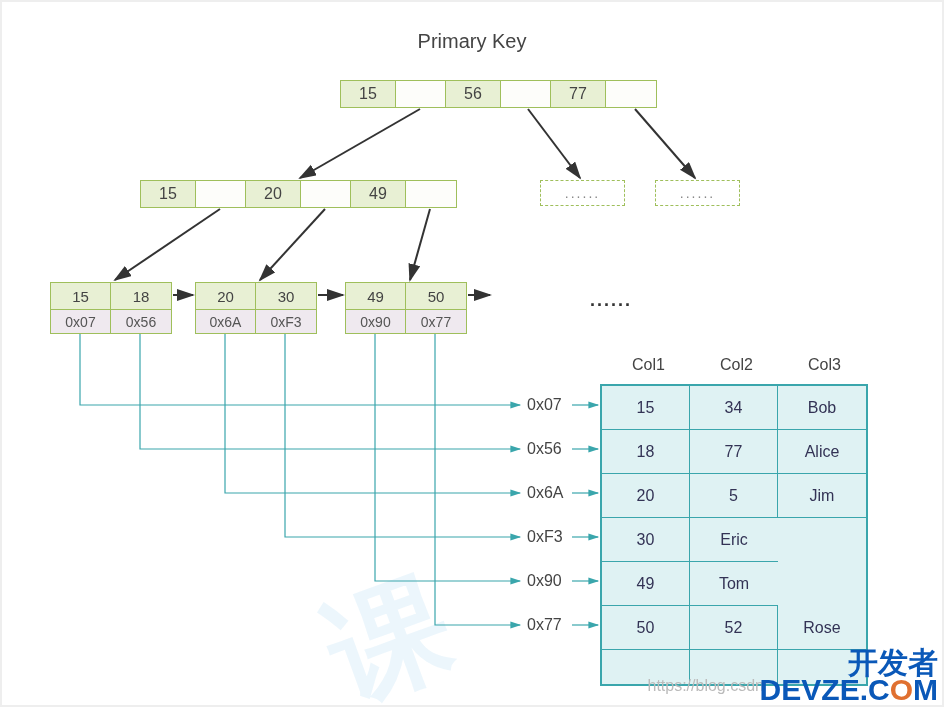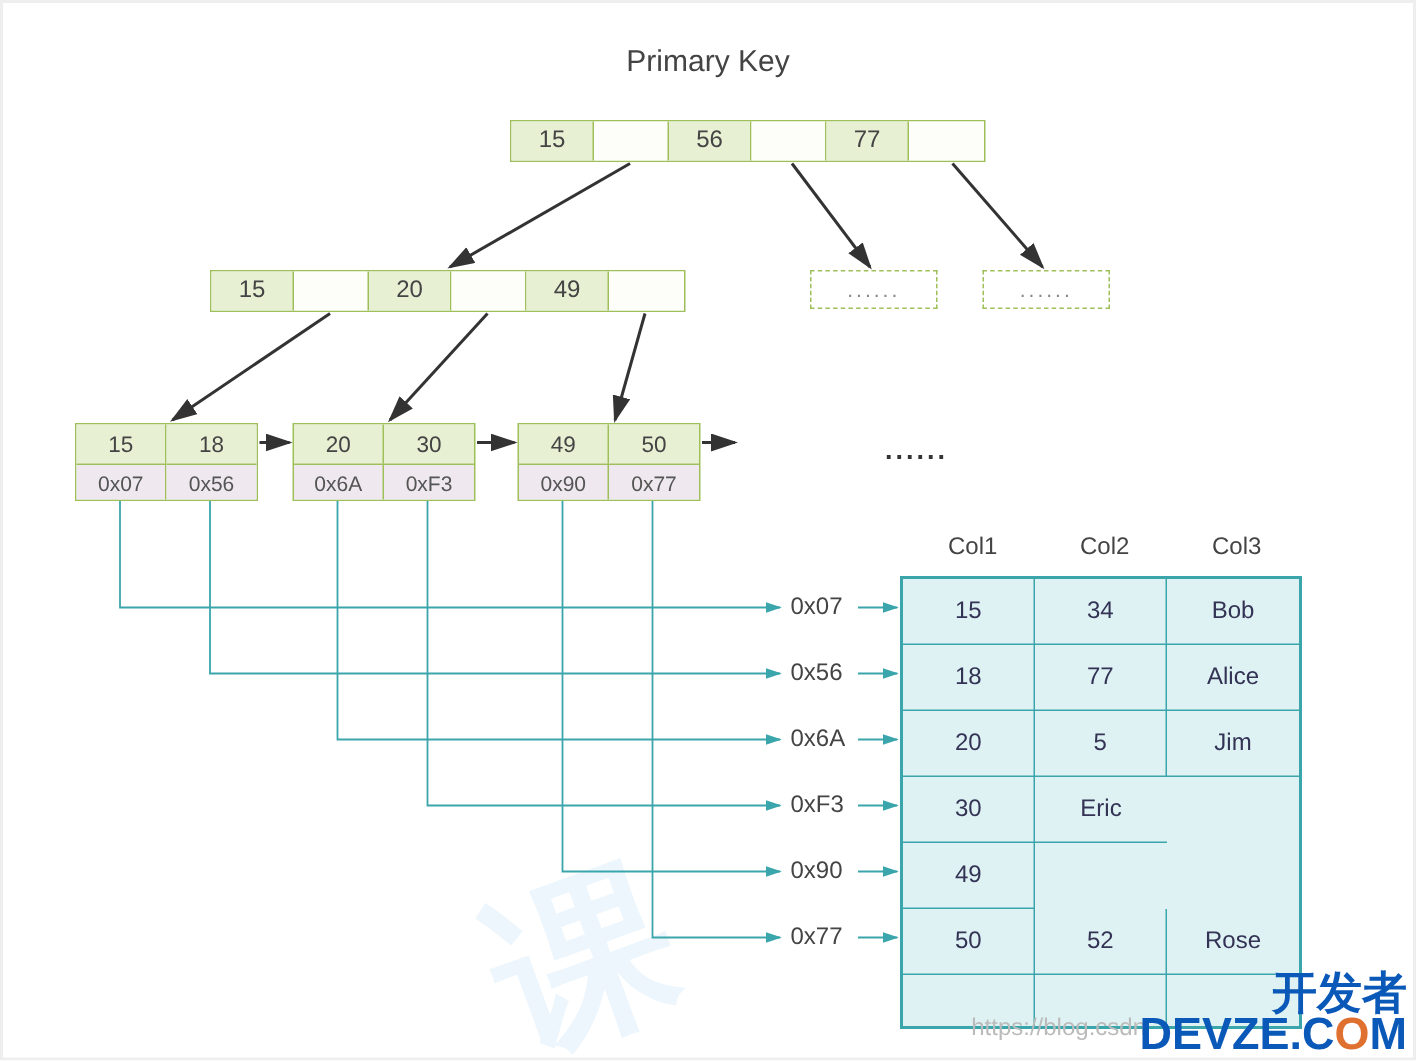--- a/index.html
+++ b/index.html
@@ -218,20 +218,21 @@
     <div class="dcell" style="width:88px;height:44px">20</div>
     <div class="dcell" style="width:88px;height:44px">5</div>
     <div class="dcell" style="width:88px;height:44px;border-right:none">Jim</div>
   </div>
   <div class="drow">
     <div class="dcell" style="width:88px;height:44px">30</div>
     <div class="dcell" style="width:88px;height:44px;border-right:none">Eric</div>
   </div>
   <div class="drow">
     <div class="dcell" style="width:88px;height:44px">49</div>
+    <div class="dcell" style="width:88px;height:44px;border-right:none">Tom</div>
   </div>
   <div class="drow">
     <div class="dcell" style="width:88px;height:44px">50</div>
     <div class="dcell" style="width:88px;height:44px">52</div>
     <div class="dcell" style="width:88px;height:44px;border-right:none">Rose</div>
   </div>
   <div class="drow">
     <div class="dcell" style="width:88px;height:34px;border-bottom:none"></div>
     <div class="dcell" style="width:88px;height:34px;border-bottom:none"></div>
     <div class="dcell" style="width:88px;height:34px;border-right:none;border-bottom:none"></div>

